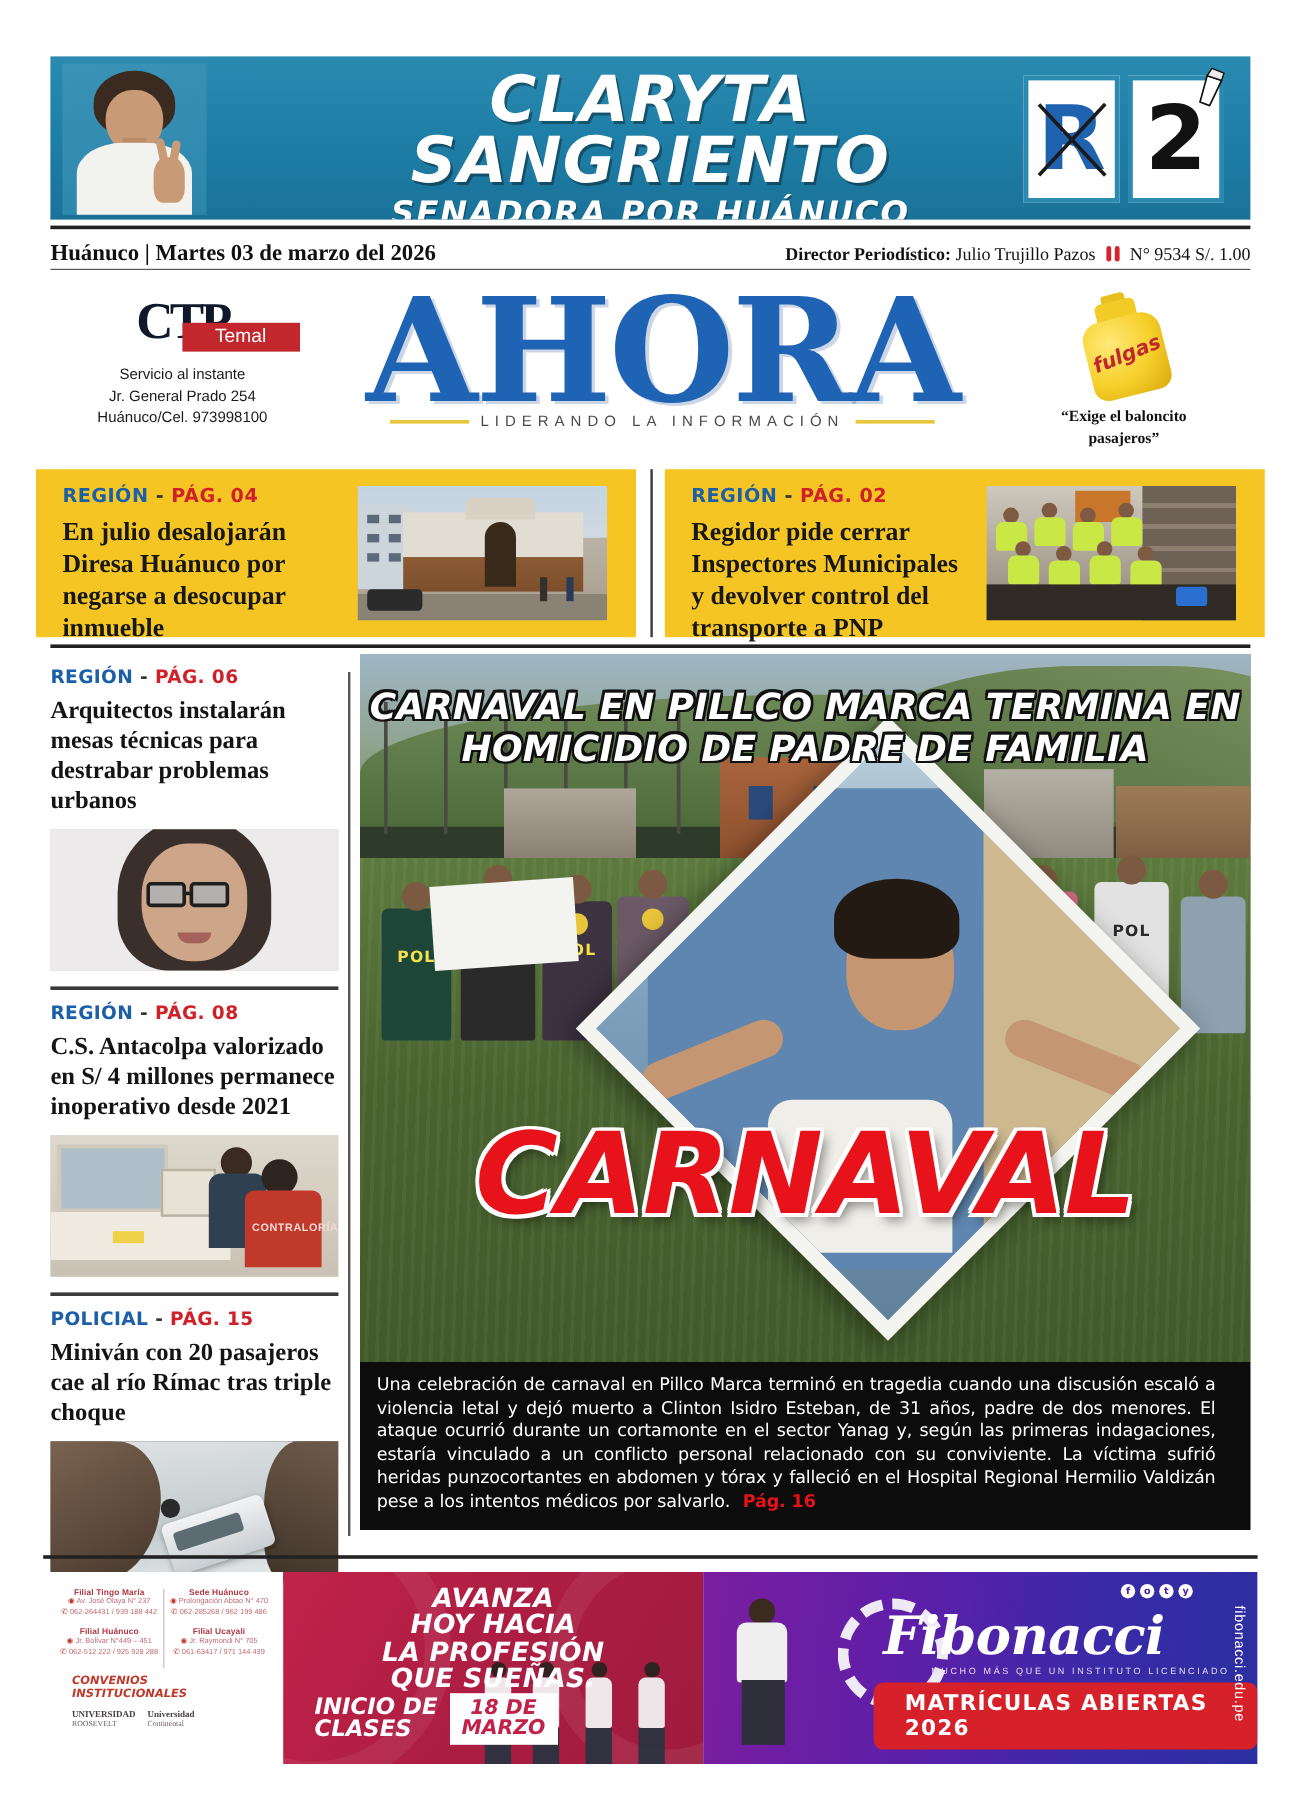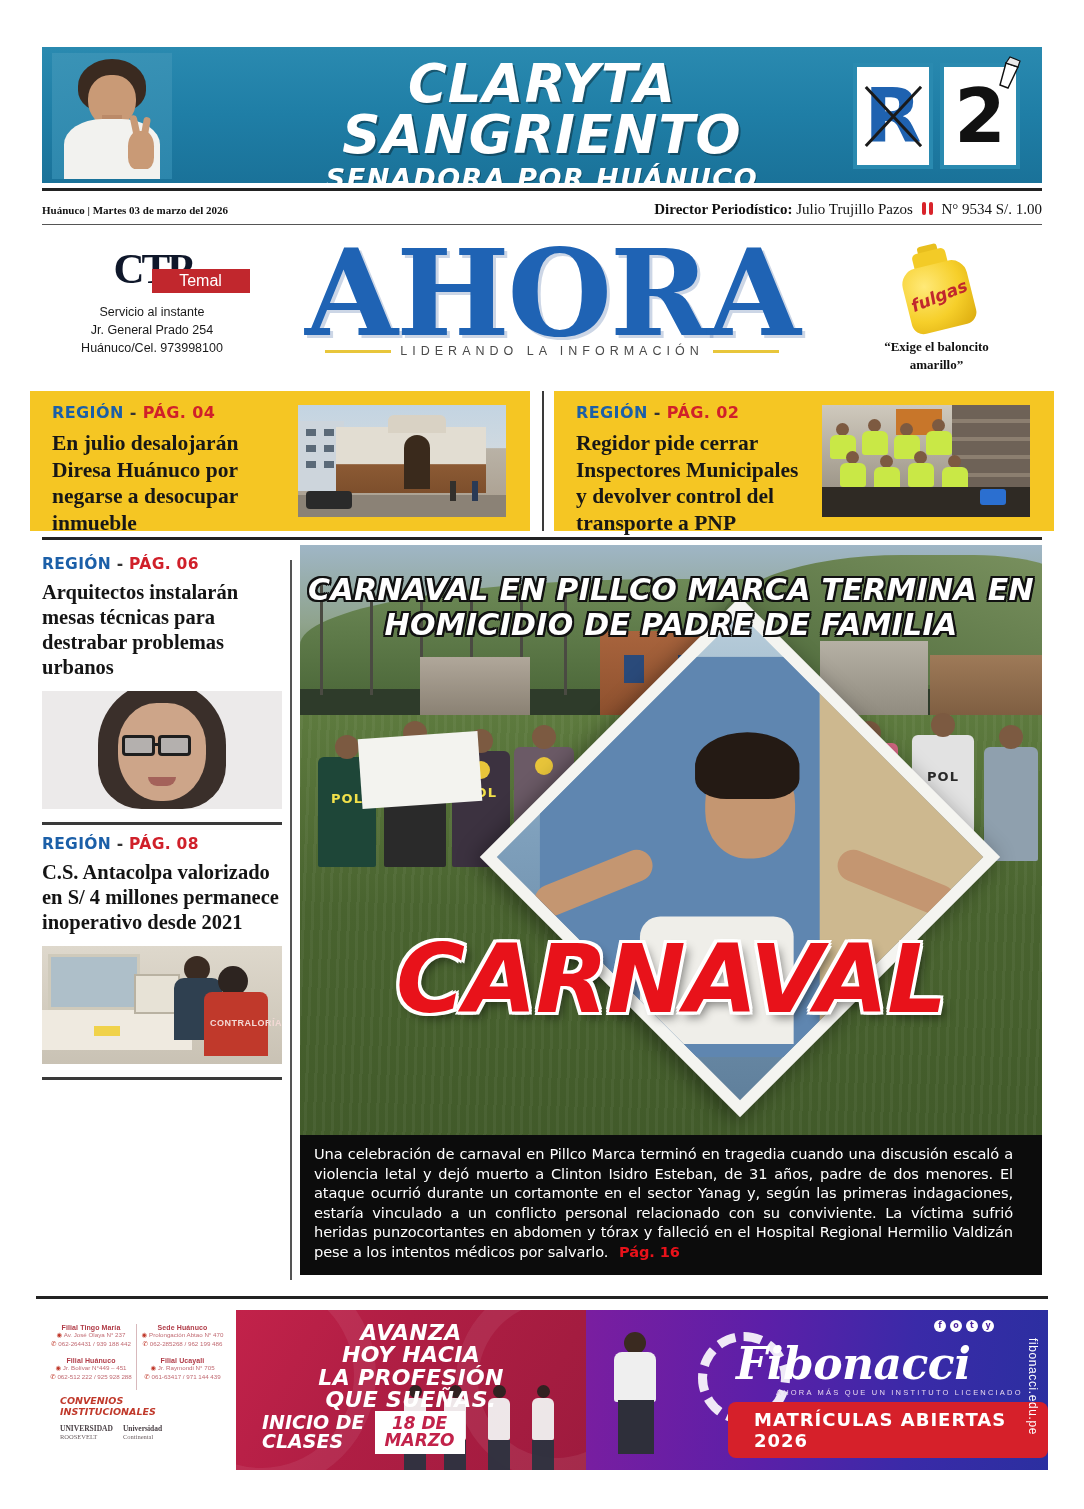--- a/index.html
+++ b/index.html
@@ -60,21 +60,21 @@
   .ta-x:before { transform: rotate(47deg); }
   .ta-x:after  { transform: rotate(-47deg); }
   .ta-pencil { position:absolute; right:-10px; top:-12px; width:30px; height:34px; }
 
   .hr-thick { position:absolute; left:42px; width:1000px; height:3px; background:#222; }
   .hr-thin  { position:absolute; left:42px; width:1000px; height:1px; background:#555; }
 
   
   .dateline { position:absolute; left:42px; top:201px; width:1000px;
     display:flex; justify-content:space-between; align-items:baseline; }
-  .dateline .left { font-family:"Liberation Serif",serif; font-weight:700; font-size:11px; color:#111; }
+  .dateline .left { font-family:"Liberation Serif",serif; font-weight:700; font-size:19px; color:#111; }
   .dateline .right { font-family:"Liberation Serif",serif; font-size:15px; color:#111; }
   .dateline .right b { font-weight:700; }
   .pe-flag { display:inline-block; width:13px; height:13px; position:relative; margin:0 4px; vertical-align:-1px; }
   .pe-flag i { position:absolute; top:0; width:4px; height:13px; background:#d8232a; border-radius:2px; }
   .pe-flag i.a { left:1px; } .pe-flag i.b { left:8px; }
 
   
   .masthead { position:absolute; left:42px; top:228px; width:1000px; height:160px; }
 
   .ctp { position:absolute; left:20px; top:22px; width:180px; text-align:center; }
@@ -432,21 +432,21 @@
 
     <div class="fulgas">
       <div class="tank">
         <div class="tank-valve"></div>
         <div class="tank-collar"></div>
         <div class="tank-body"></div>
         <div class="tank-word">fulgas</div>
       </div>
       <div class="fulgas-cap">
         <div>“Exige el baloncito</div>
-        <div>amarillo”</div>
+        <div>pasajeros”</div>
       </div>
     </div>
   </div>
 
   <div class="band">
 
     <div class="band-card a">
       <div class="band-txt">
         <div class="band-kicker">
           <span class="sec">REGIÓN</span>
@@ -559,20 +559,39 @@
               <div class="p-b1"></div>
               <div class="p-h2"></div>
             <div class="vest">
                 <span>CONTRALORÍA</span>
               </div>
           </div>
         </div>
         <div class="side-div"></div>
       </div>
 
+      <div class="side-item">
+        <div class="side-kicker">
+          <span class="sec">POLICIAL</span>
+          <span class="dash">-</span>
+          <span class="pg">PÁG. 15</span>
+        </div>
+        <div class="side-head">Miniván con 20 pasajeros cae al río Rímac tras triple choque</div>
+        <div class="side-photo">
+          <div class="ph-river">
+            <div class="water"></div>
+              <div class="rock"></div>
+              <div class="rock2"></div>
+            <div class="van">
+                <i></i>
+              </div>
+              <div class="wheel"></div>
+          </div>
+        </div>
+      </div>
     </div>
 
     <div class="col-right">
       <div class="lead">
 
         <div class="lead-photo">
           <div class="lp-sky"></div>
           <div class="lp-hill"></div>
           <div class="lp-hill2"></div>
           <div class="lp-poles">
@@ -764,21 +783,21 @@
 
     <div class="ba-right">
       <div class="walker">
         <div class="hd"></div>
           <div class="tp"></div>
           <div class="bt"></div>
       </div>
       <div class="spiral"></div>
       <div class="fib">
         <div class="fib-word">Fibonacci</div>
-        <div class="fib-sub">AHORA MÁS QUE UN INSTITUTO LICENCIADO</div>
+        <div class="fib-sub">MUCHO MÁS QUE UN INSTITUTO LICENCIADO</div>
       </div>
       <div class="ba-mat">
         <span>MATRÍCULAS ABIERTAS 2026</span>
       </div>
       <div class="ba-social">
         <i>f</i>
         <i>o</i>
         <i>t</i>
         <i>y</i>
       </div>

